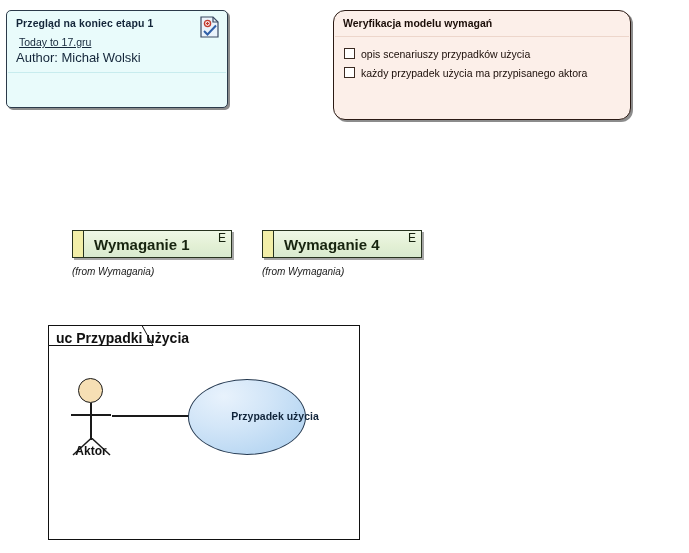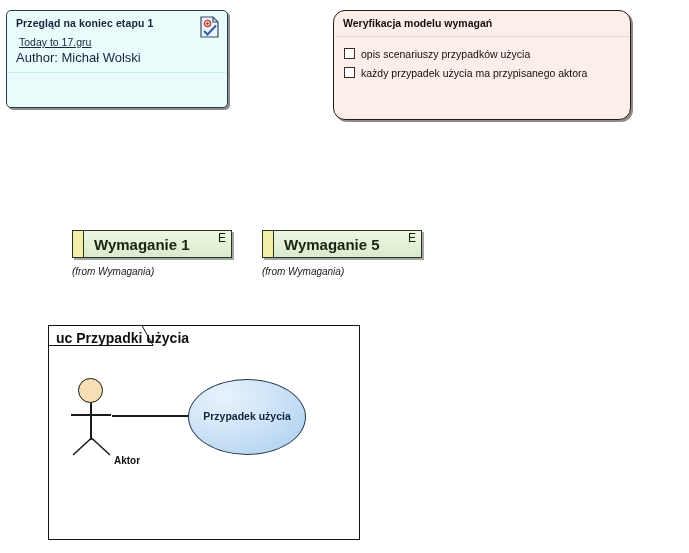--- a/index.html
+++ b/index.html
@@ -242,27 +242,26 @@
   .actor-legs {
     position: absolute;
     left: 71px;
     top: 438px;
     width: 41px;
     height: 18px;
   }
   .actor-name {
     position: absolute;
     left: 48px;
-    top: 455px;
+    top: 444px;
     width: 86px;
     text-align: center;
-    font-size: 10px;
+    font-size: 12px;
     font-weight: bold;
     color: #111111;
-    margin-left: 36px;
   }
 
   
   .uc-ellipse {
     position: absolute;
     left: 188px;
     top: 379px;
     width: 118px;
     height: 76px;
     border-radius: 50%;
@@ -272,20 +271,21 @@
   }
   .uc-ellipse-label {
     position: absolute;
     left: 188px;
     top: 410px;
     width: 118px;
     text-align: center;
     font-size: 10.5px;
     font-weight: bold;
     color: #10243a;
+    padding-left: 28px;
   }
   .uc-link {
     position: absolute;
     left: 112px;
     top: 415px;
     width: 78px;
     height: 1.5px;
     background: #1a1a1a;
   }
 </style>
@@ -327,21 +327,21 @@
 
   <div class="req" style="left:72px; top:230px; width:160px;">
     <div class="req-stripe"></div>
     <div class="req-name">Wymaganie 1</div>
     <div class="req-e">E</div>
   </div>
   <div class="req-from" style="left:72px; top:266px; width:160px;">(from Wymagania)</div>
 
   <div class="req" style="left:262px; top:230px; width:160px;">
     <div class="req-stripe"></div>
-    <div class="req-name">Wymaganie 5</div>
+    <div class="req-name">Wymaganie 4</div>
     <div class="req-e">E</div>
   </div>
   <div class="req-from" style="left:262px; top:266px; width:160px;">(from Wymagania)</div>
 
   <div class="uc-frame"></div>
   <div class="uc-tab">
     <svg width="106" height="21" viewBox="0 0 106 21">
       <path d="M0.5,0.5 L94,0.5 L105,20.5 L0.5,20.5 Z" fill="#ffffff" stroke="#111111" stroke-width="1"></path>
     </svg>
   </div>

